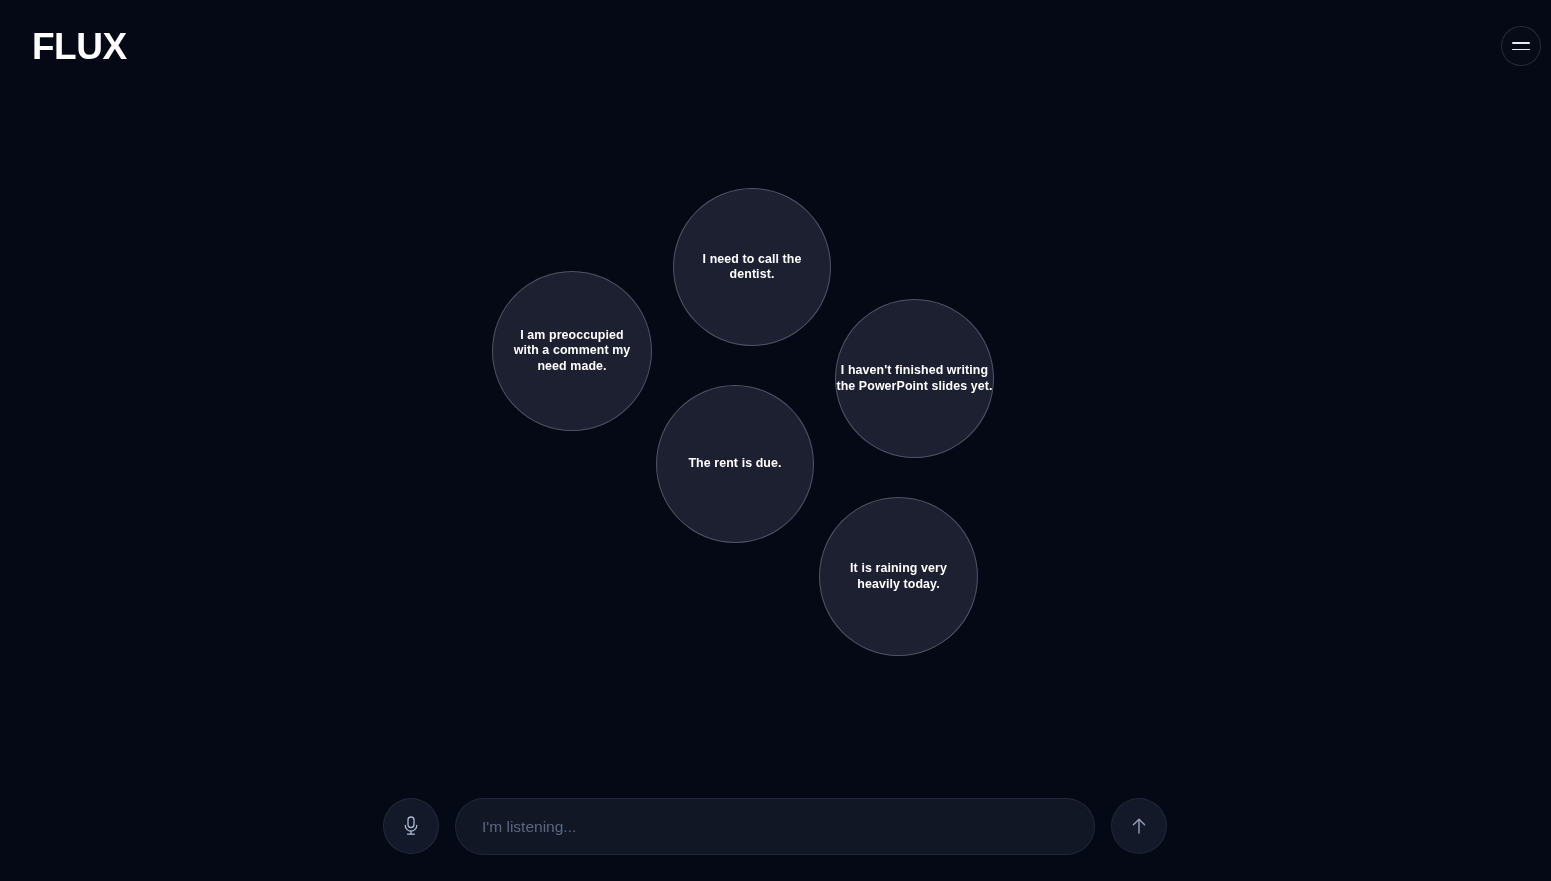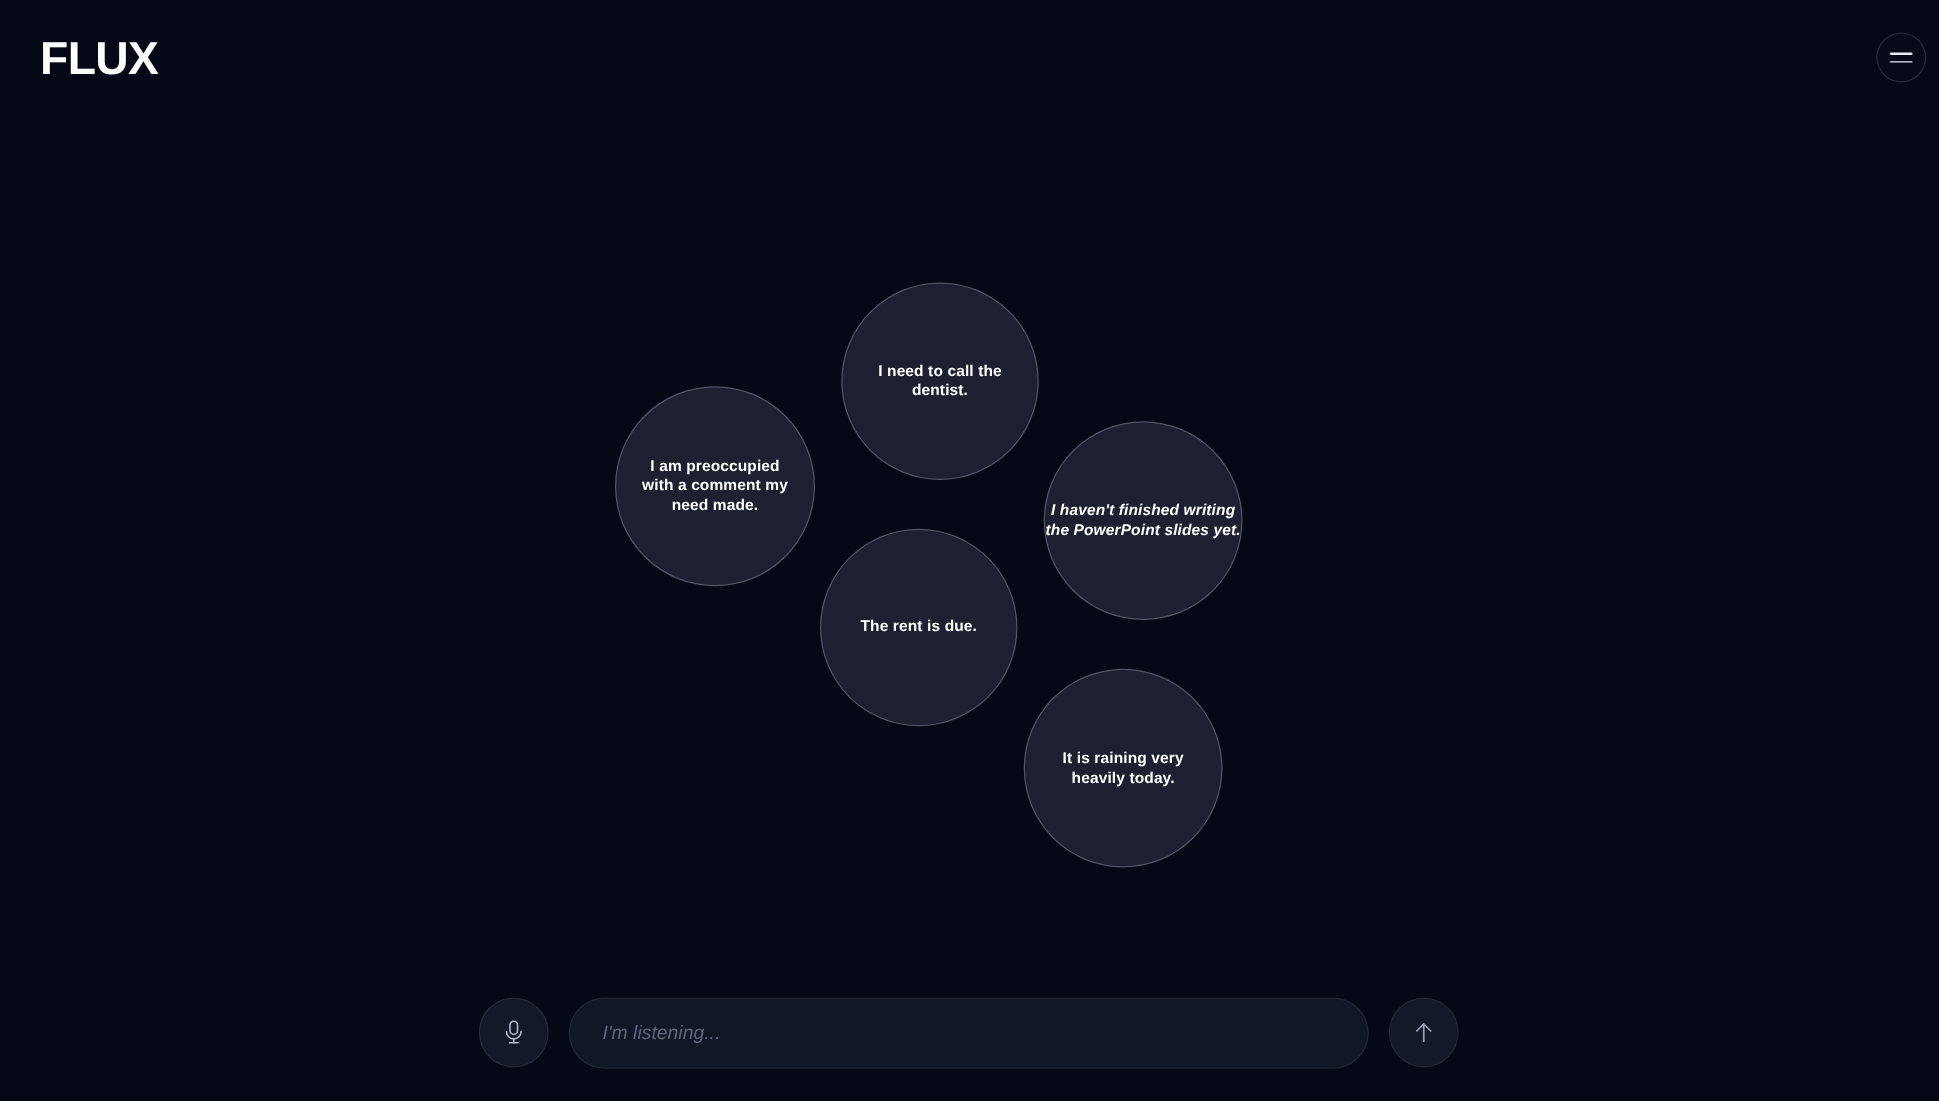--- a/index.html
+++ b/index.html
@@ -60,21 +60,20 @@
     width: 18px;
     height: 1.6px;
     background: #e8ecf5;
     border-radius: 1px;
   }
 
   
   .canvas {
     position: absolute;
     inset: 0;
-    margin-top: 38px;
   }
 
   .bubble {
     position: absolute;
     border-radius: 50%;
     background: #1c2030;
     border: 1px solid rgba(196, 208, 232, 0.30);
     display: flex;
     align-items: center;
     justify-content: center;
@@ -92,21 +91,21 @@
     user-select: none;
   }
 
   
   #bubble-0 { left: 673px;  top: 188px; width: 158px; height: 158px; }
   #bubble-1 { left: 492px;  top: 271px; width: 160px; height: 160px; }
   #bubble-2 { left: 835px;  top: 299px; width: 159px; height: 159px; }
   #bubble-3 { left: 656px;  top: 385px; width: 158px; height: 158px; }
   #bubble-4 { left: 819px;  top: 497px; width: 159px; height: 159px; }
 
-  #bubble-2 .bubble-text { padding: 0 0; font-style: italic; }
+  #bubble-2 .bubble-text { padding: 0 0; }
 
   
   .composer {
     position: absolute;
     left: 0;
     top: 798px;
     width: 1551px;
     height: 60px;
     display: flex;
     align-items: center;
@@ -141,21 +140,20 @@
     width: 100%;
     height: 100%;
     border-radius: 30px;
     background: #121726;
     border: 1px solid rgba(168, 186, 220, 0.10);
     color: #14b8a6;
     font-family: "Liberation Sans", sans-serif;
     font-size: 15.5px;
     padding: 0 26px;
     outline: none;
-    font-style: italic;
   }
 
   .text-input::placeholder {
     color: #5d6680;
     opacity: 1;
   }
 
   .send-button {
     position: absolute;
     left: 1111px;

